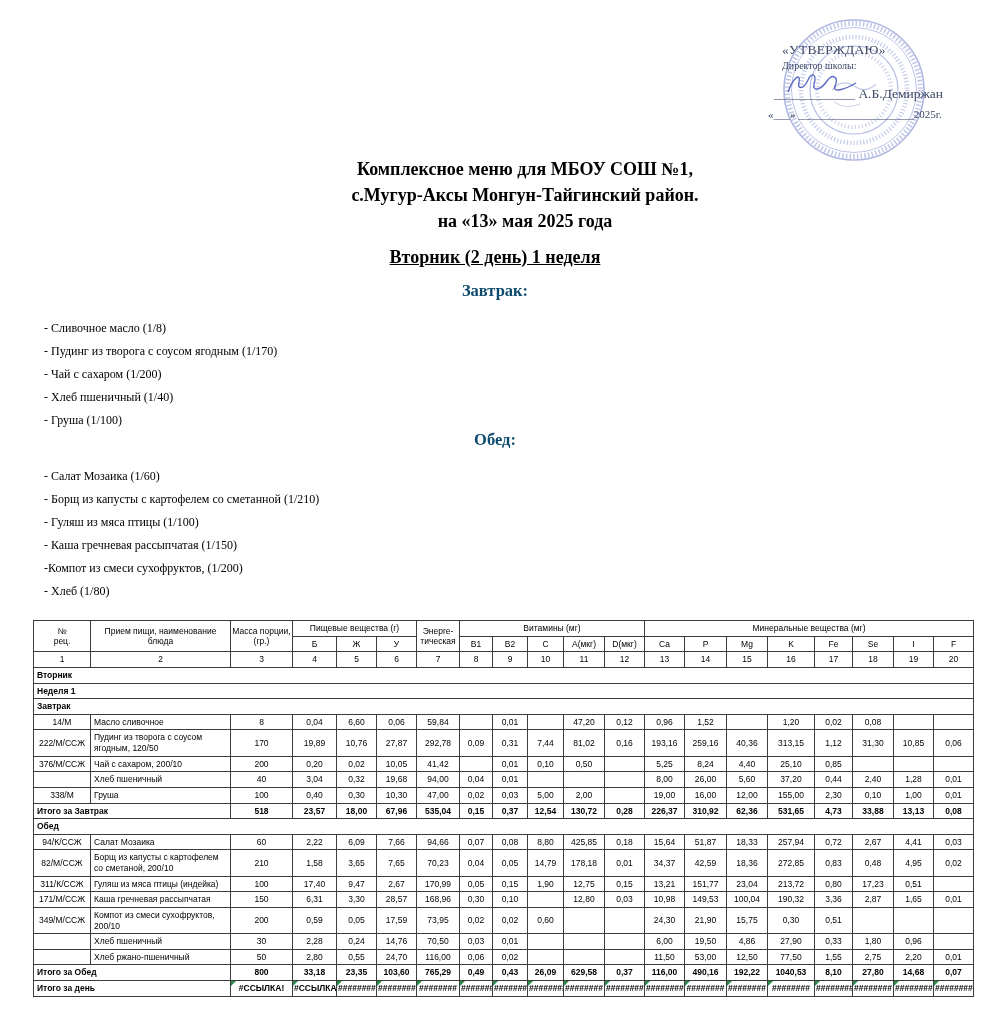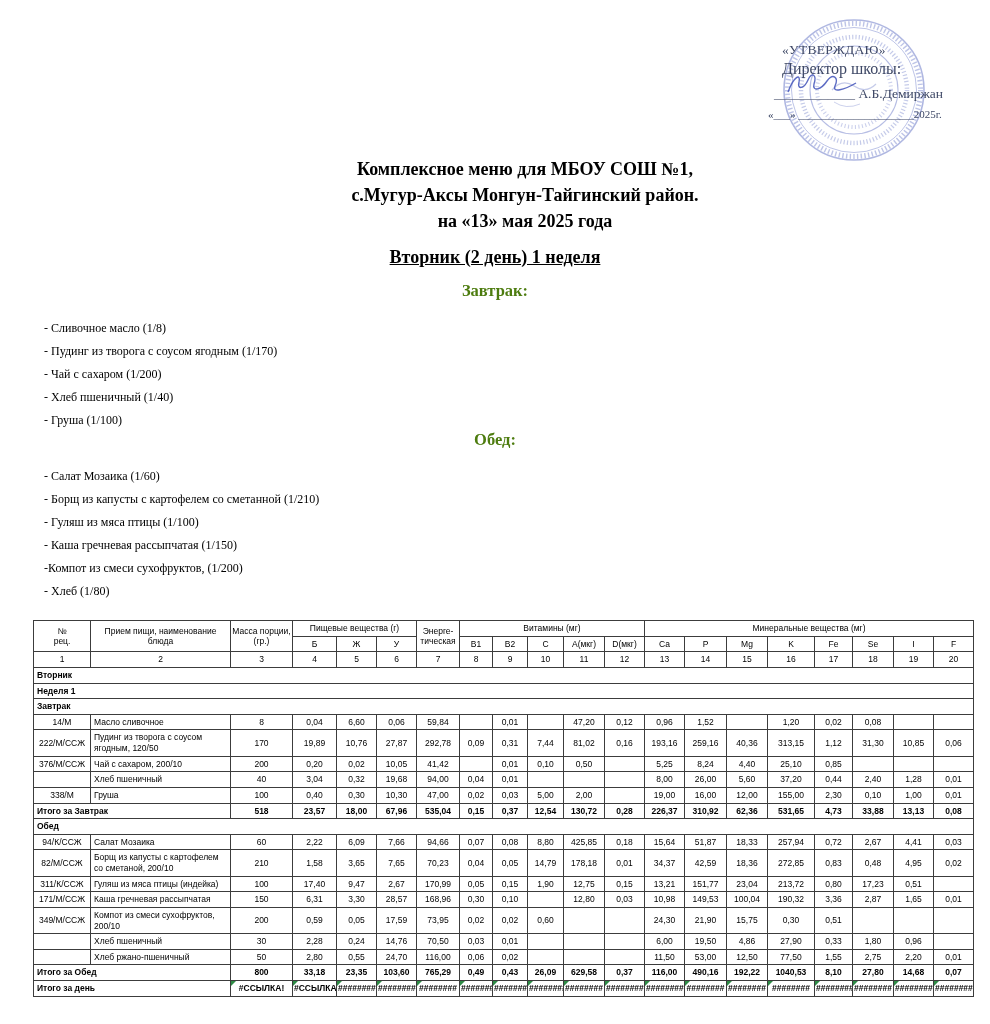--- a/index.html
+++ b/index.html
@@ -4,33 +4,33 @@
 <style>
   html,body{margin:0;padding:0;background:#fff;}
   .page{position:relative;width:990px;height:1024px;background:#ffffff;overflow:hidden;
         font-family:"Liberation Serif",serif;color:#111;}
 
   
   .stamp{position:absolute;top:6px;left:742px;width:245px;height:175px;}
   .seal-svg{position:absolute;top:0;left:0;}
   .stamp .tline{position:absolute;color:#3e4866;}
   .approve{top:36px;left:40px;font-size:13.5px;letter-spacing:.3px;}
-  .director{top:54px;left:40px;font-size:16px;}
+  .director{top:54px;left:40px;font-size:10px;}
   .sigrow{top:80px;left:32px;font-size:13.5px;color:#2f3854;white-space:nowrap;}
   .sigrow .rule{color:#555d77;}
   .sig-svg{position:absolute;top:62px;left:42px;}
   .dateline{top:102px;left:26px;font-size:11px;color:#3a425e;white-space:nowrap;}
 
   
   .title{position:absolute;top:156px;left:0;width:100%;text-align:center;
          font-weight:bold;font-size:18px;line-height:26px;color:#000;padding-left:30px;}
   .subtitle{position:absolute;top:247px;left:0;width:100%;text-align:center;
          font-weight:bold;font-size:18px;text-decoration:underline;color:#000;}
   .meal-heading{position:absolute;left:0;width:100%;text-align:center;
-         font-weight:bold;font-size:16.5px;color:#4d7c0f;}
+         font-weight:bold;font-size:16.5px;color:#0c4a6e;}
   .h-breakfast{top:281px;}
   .h-lunch{top:430px;}
   .menu-list{position:absolute;left:44px;font-size:12px;line-height:23px;color:#000;}
   .list-breakfast{top:317px;}
   .list-lunch{top:465px;}
 
   
   .table-wrap{position:absolute;top:620px;left:33px;width:924px;}
   table.nutri{width:924px;border-collapse:collapse;table-layout:fixed;
         font-family:"Liberation Sans","DejaVu Sans",sans-serif;font-size:8.5px;color:#000;

